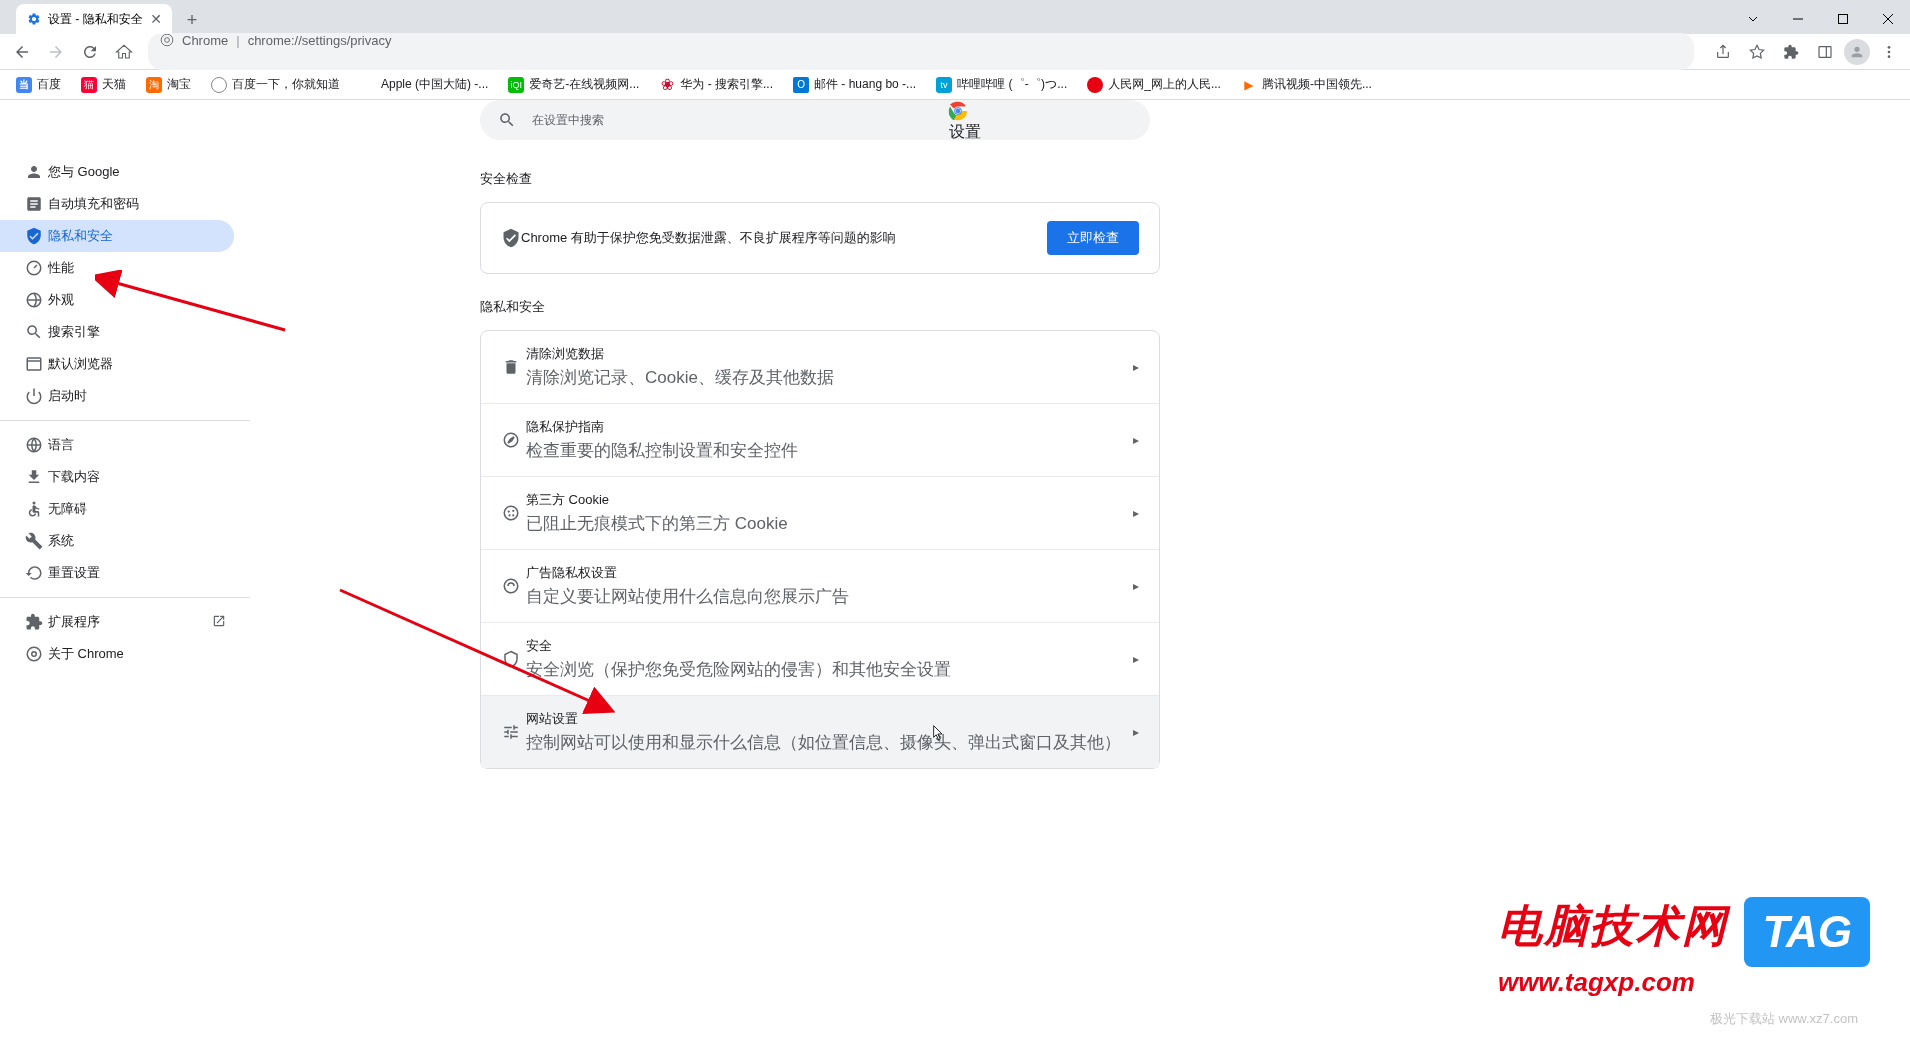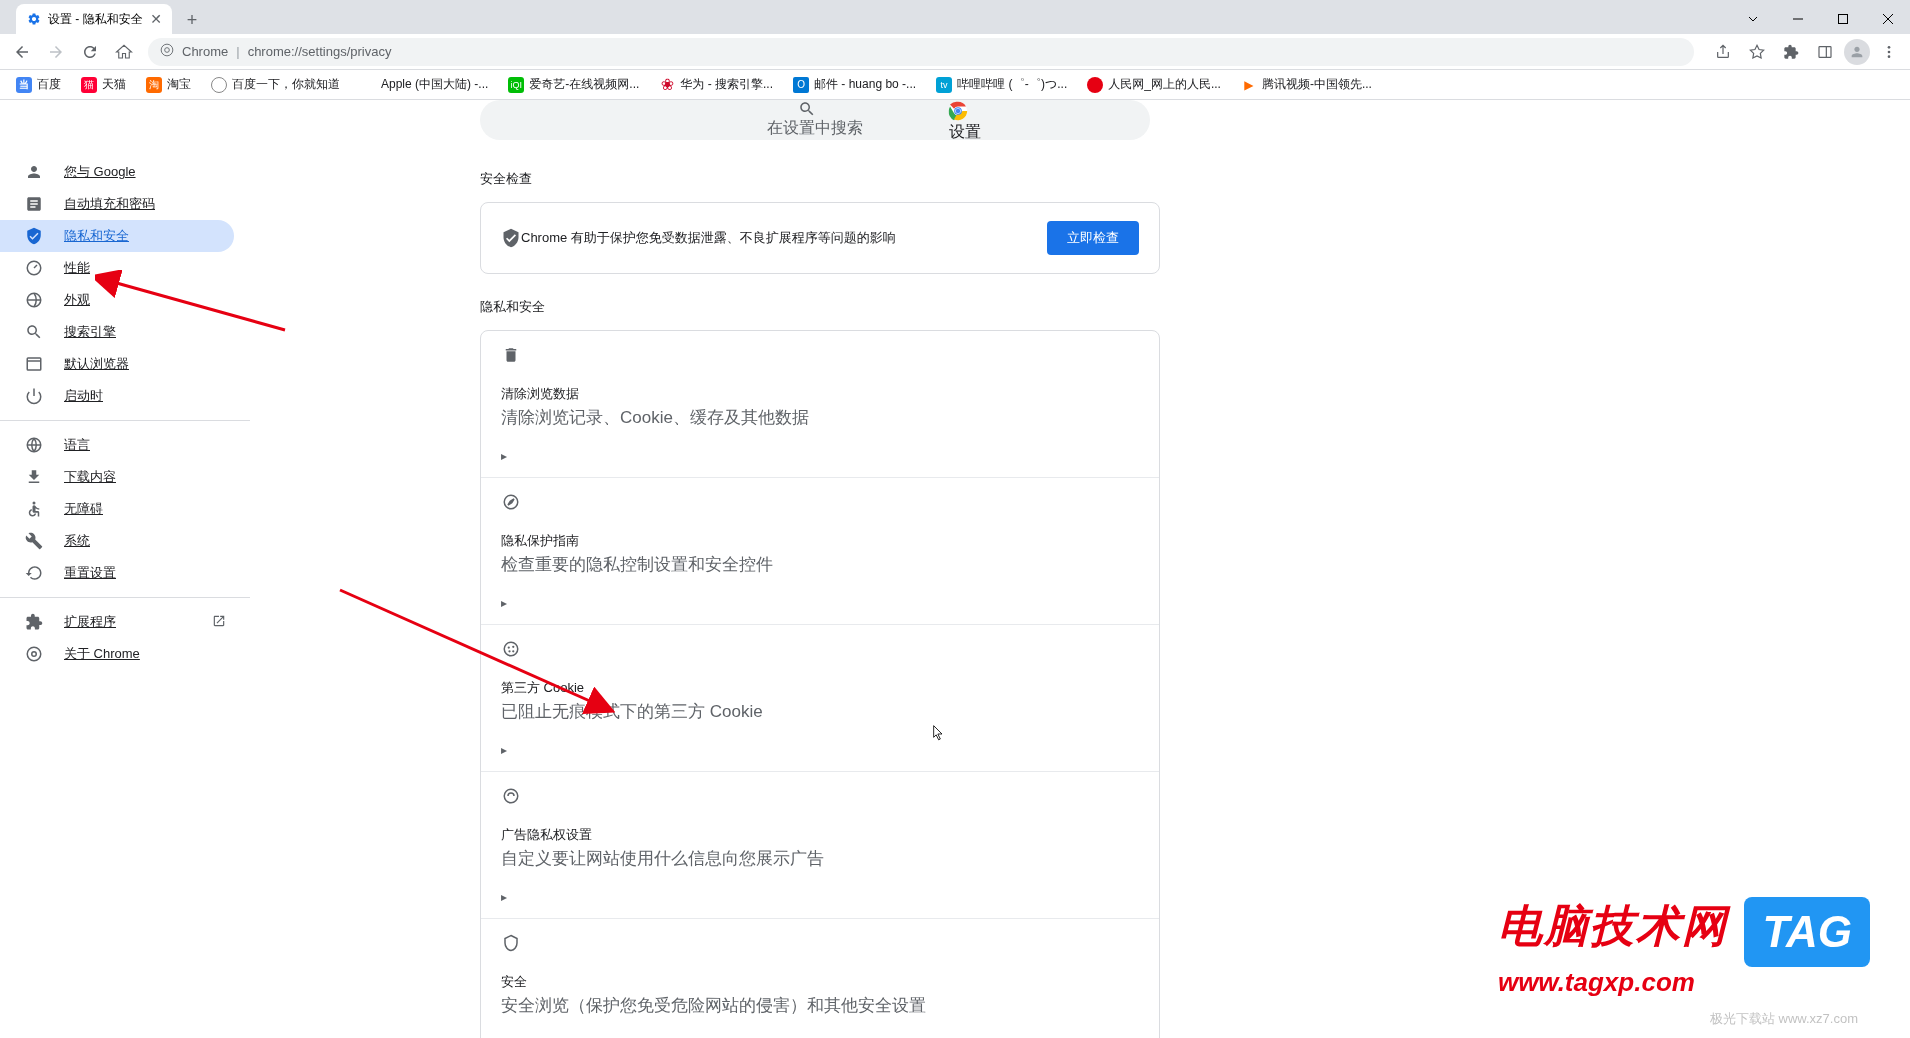--- a/index.html
+++ b/index.html
@@ -12,58 +12,58 @@
 .tab-close { margin-left: auto; color: #5f6368; cursor: pointer; font-size: 14px; }
 .new-tab { width: 28px; height: 28px; display: flex; align-items: center; justify-content: center; color: #5f6368; margin-left: 6px; cursor: pointer; font-size: 18px; }
 .window-controls { margin-left: auto; display: flex; gap: 0; }
 .winbtn { width: 45px; height: 30px; display: flex; align-items: center; justify-content: center; color: #000; cursor: pointer; }
 .winbtn svg { width: 12px; height: 12px; }
 
 
 .toolbar { height: 36px; background: #fff; border-bottom: 1px solid #dadce0; display: flex; align-items: center; padding: 0 6px; gap: 2px; }
 .navbtn { width: 32px; height: 32px; border-radius: 50%; display: flex; align-items: center; justify-content: center; color: #5f6368; cursor: pointer; }
 .navbtn.disabled { color: #bdc1c6; }
-.omnibox { flex: 1; height: 28px; background: #f1f3f4; border-radius: 14px; display: flex; align-items: center; padding: 0 12px; margin: 0 6px; font-size: 13px; color: #5f6368; }
+.omnibox { flex: 1; height: 37px; background: #f1f3f4; border-radius: 14px; display: flex; padding: 0 12px; margin: 0 6px; font-size: 13px; color: #5f6368; }
 .omnibox .chrome-icon { margin-right: 8px; }
 .omnibox .divider { margin: 0 8px; color: #9aa0a6; }
 .toolbar-right { display: flex; align-items: center; gap: 4px; margin-left: 6px; }
 .toolbtn { width: 30px; height: 30px; display: flex; align-items: center; justify-content: center; color: #5f6368; cursor: pointer; border-radius: 50%; }
 .profile { width: 26px; height: 26px; border-radius: 50%; background: #dadce0; display: flex; align-items: center; justify-content: center; }
 
 
 .bookmarks { height: 30px; background: #fff; border-bottom: 1px solid #dadce0; display: flex; align-items: center; padding: 0 8px; gap: 4px; font-size: 12px; }
 .bookmark { display: flex; align-items: center; padding: 4px 8px; border-radius: 4px; cursor: pointer; color: #202124; gap: 5px; }
 .bookmark-icon { width: 16px; height: 16px; display: flex; align-items: center; justify-content: center; }
 .bookmark-icon.circle { border-radius: 50%; }
 
 
 .settings-page { display: flex; height: calc(100% - 100px); background: #fff; }
 .settings-header { position: absolute; top: 100px; left: 0; right: 0; height: 56px; display: flex; align-items: center; padding-left: 20px; z-index: 2; flex-direction: column; }
 .chrome-logo { width: 22px; height: 22px; margin-right: 14px; }
 .settings-title { font-size: 16px; color: #202124; }
 .search-wrap { position: absolute; left: 480px; top: 100px; width: 670px; }
-.search-box { height: 40px; background: #f1f3f4; border-radius: 20px; display: flex; align-items: center; padding: 0 18px; color: #5f6368; font-size: 16px; flex-direction: column; }
+.search-box { height: 40px; background: #f1f3f4; border-radius: 20px; display: flex; align-items: center; padding: 0 18px; color: #5f6368; font-size: 12px; }
 .search-box svg { margin-right: 16px; }
 
 .sidebar { width: 250px; padding-top: 56px; }
-.sidebar-item { height: 32px; display: flex; align-items: center; padding-left: 24px; font-size: 13px; color: #202124; cursor: pointer; border-radius: 0 16px 16px 0; margin-right: 16px; gap: 20px; text-decoration: underline; }
+.sidebar-item { height: 32px; display: flex; align-items: center; padding-left: 24px; font-size: 13px; color: #202124; cursor: pointer; border-radius: 0 16px 16px 0; margin-right: 16px; gap: 4px; }
 .sidebar-item.active { background: #d3e3fd; color: #1967d2; }
 .sidebar-icon { width: 20px; height: 20px; display: flex; align-items: center; justify-content: center; color: #5f6368; }
 .sidebar-item.active .sidebar-icon { color: #1967d2; }
 .sidebar-divider { height: 1px; background: #dadce0; margin: 8px 0; }
 .open-new { margin-left: auto; margin-right: 8px; }
 
 .content { flex: 1; padding-top: 70px; }
 .content-inner { width: 680px; margin-left: 230px; }
 .section-title { font-size: 13px; color: #202124; margin-bottom: 14px; font-weight: 500; }
 .card { background: #fff; border: 1px solid #dadce0; border-radius: 8px; margin-bottom: 24px; }
 .safety-row { display: flex; align-items: center; padding: 18px 20px; }
 .safety-text { flex: 1; font-size: 13px; color: #202124; }
 .btn-primary { background: #1a73e8; color: #fff; border: none; padding: 8px 20px; border-radius: 4px; font-size: 13px; cursor: pointer; }
-.list-row { display: flex; padding: 14px 20px; border-top: 1px solid #e8eaed; cursor: pointer; gap: 20px; position: relative; flex-direction: column; }
+.list-row { display: flex; align-items: center; padding: 14px 20px; border-top: 1px solid #e8eaed; cursor: pointer; gap: 5px; position: relative; }
 .list-row:first-child { border-top: none; }
 .list-row.hover { background: #f1f3f4; }
 .list-icon { width: 20px; height: 20px; color: #5f6368; display: flex; align-items: center; justify-content: center; }
 .list-text { flex: 1; }
 .list-title { font-size: 13px; color: #202124; margin-bottom: 3px; }
 .list-sub { font-size: 17px; color: #5f6368; }
 .chevron { color: #5f6368; font-size: 12px; }
 
 
 .arrow { position: absolute; pointer-events: none; z-index: 10; }

